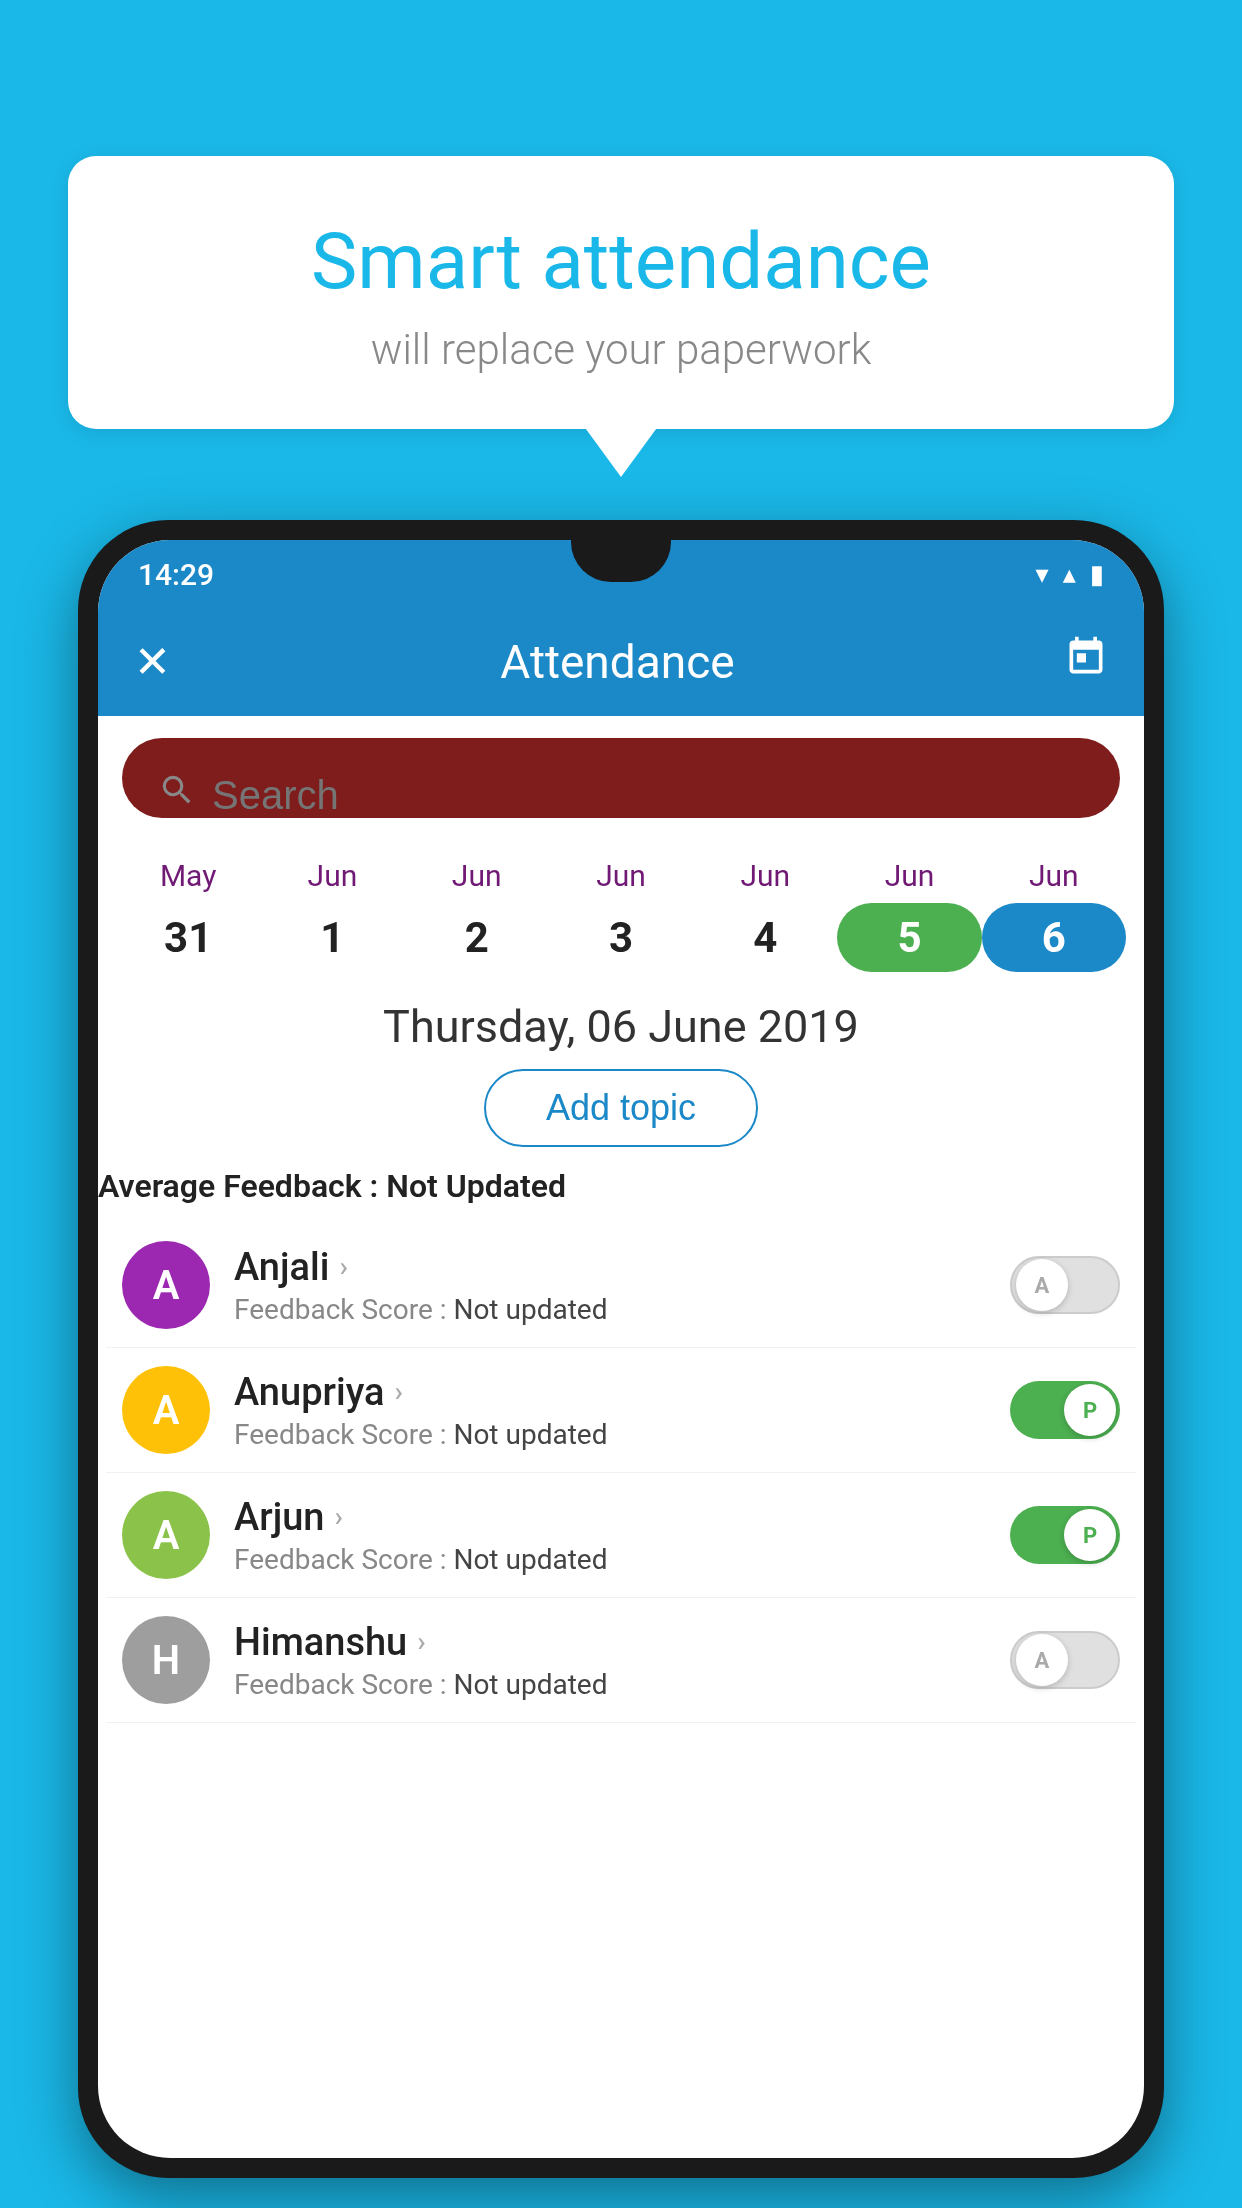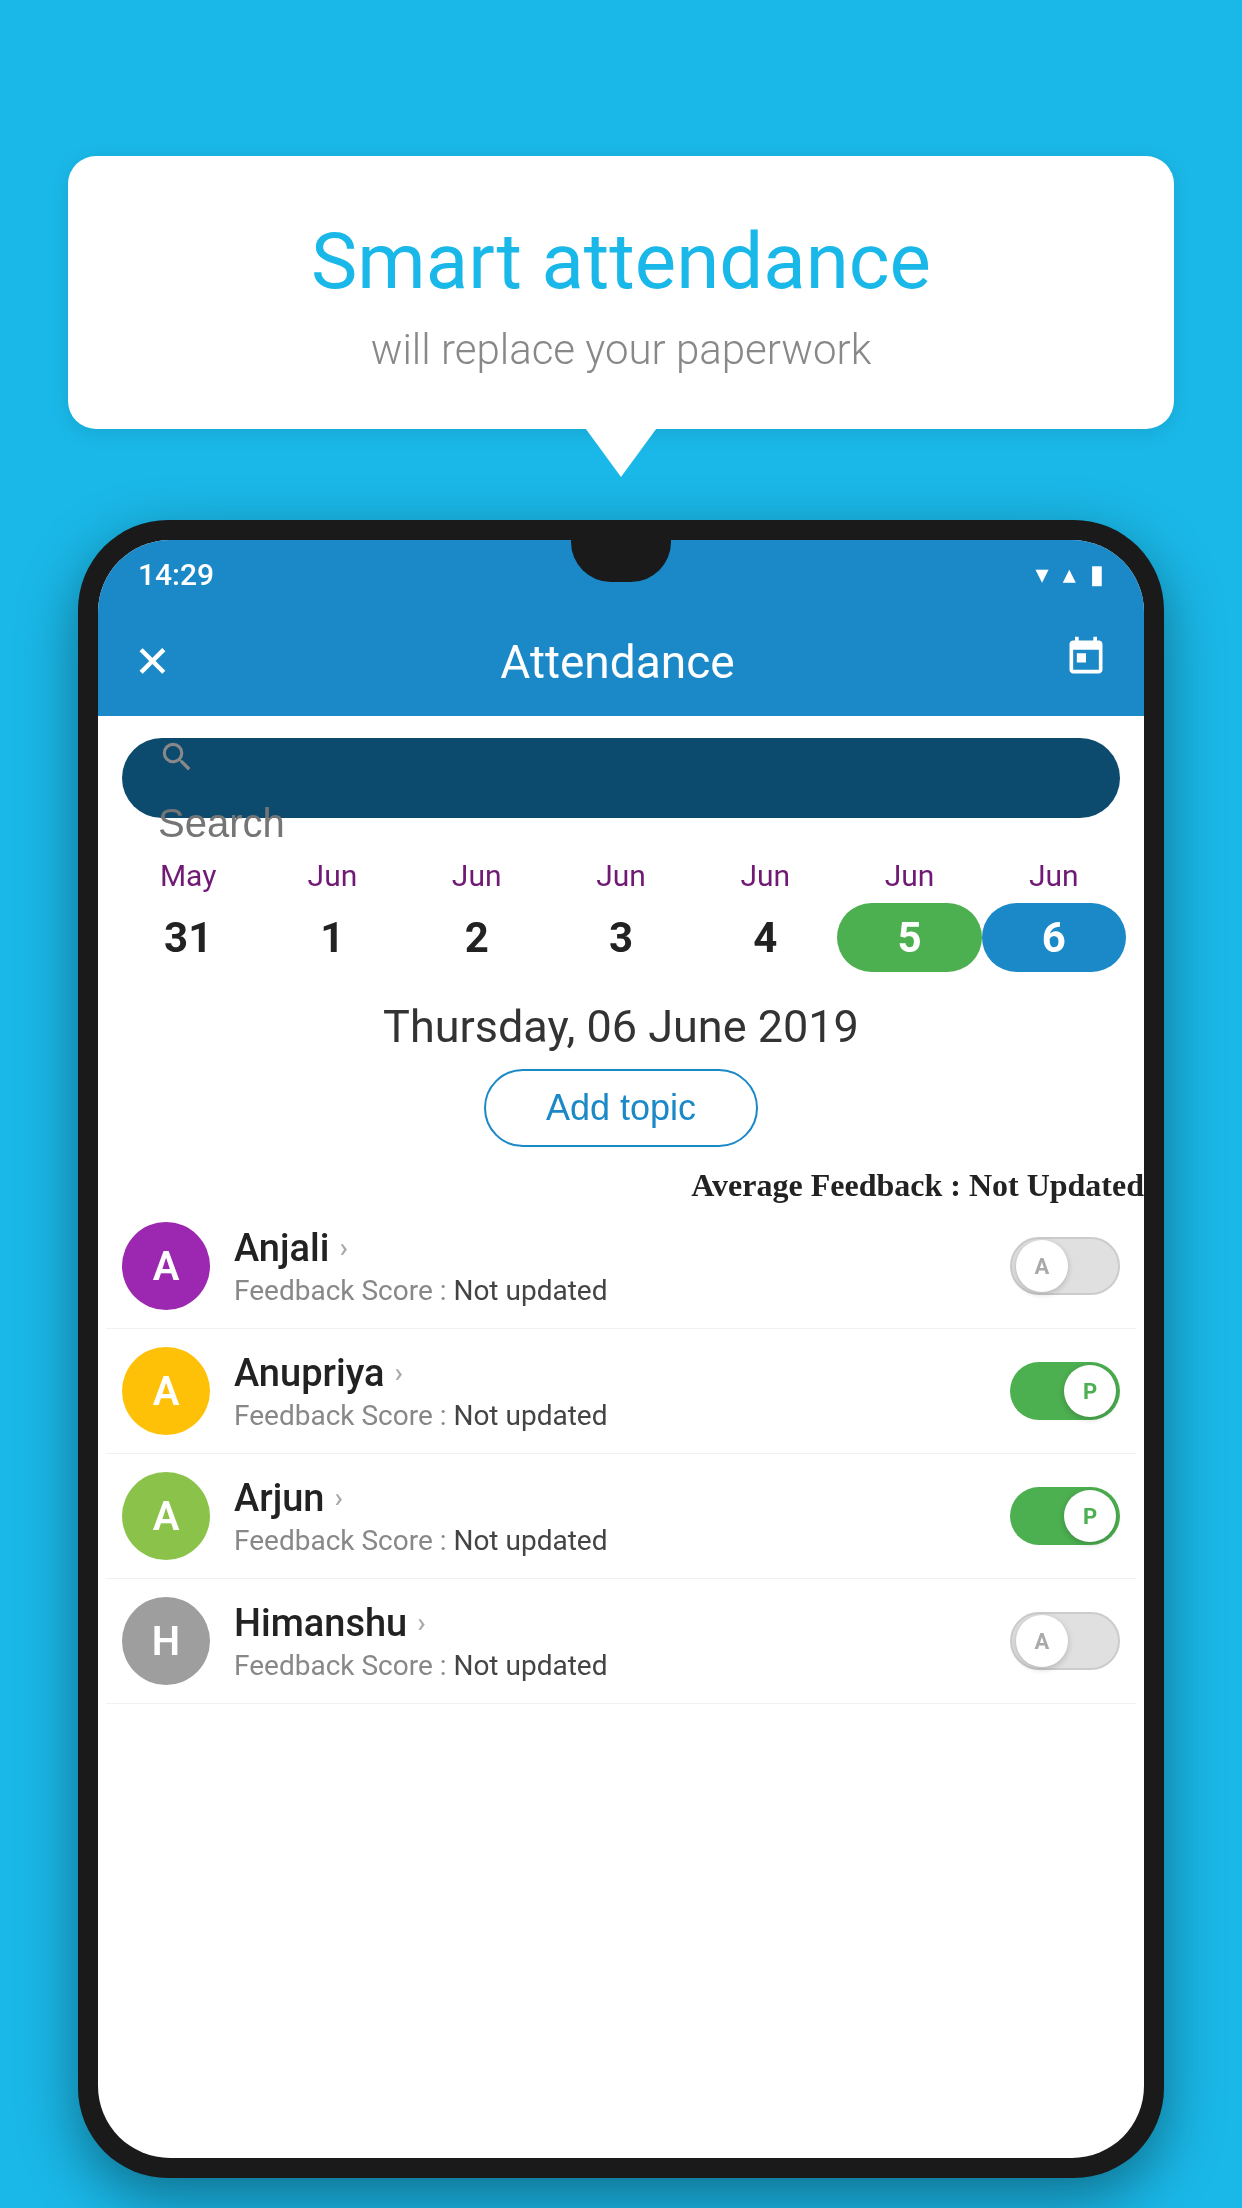--- a/index.html
+++ b/index.html
@@ -130,29 +130,28 @@
       margin: 0 20px;
     }
     .app-bar-icon {
       color: white;
       font-size: 44px;
       cursor: pointer;
     }
 
     
     .search-bar {
-      background: #0c4a6e;
+      background: #7f1d1d;
       margin: 22px 24px;
       border-radius: 50px;
       height: 80px;
       display: flex;
-      align-items: flex-start;
+      align-items: flex-end;
       padding: 0 36px;
       gap: 16px;
-      flex-direction: column;
     }
     .search-icon-svg {
       color: #888;
       font-size: 38px;
     }
     .search-input {
       background: transparent;
       border: none;
       outline: none;
       font-size: 40px;
@@ -219,24 +218,24 @@
       padding: 16px 60px;
       font-size: 36px;
       color: #1b88c8;
       background: white;
       cursor: pointer;
       width: fit-content;
     }
 
     
     .avg-feedback {
-      text-align: right;
+      text-align: left;
       font-size: 32px;
       color: #777;
-      font-family: Liberation Serif, serif;
+      margin-bottom: 18px;
     }
     .avg-feedback span {
       color: #222;
       font-weight: 600;
     }
 
     
     .student-list {
       padding: 0 8px;
     }

